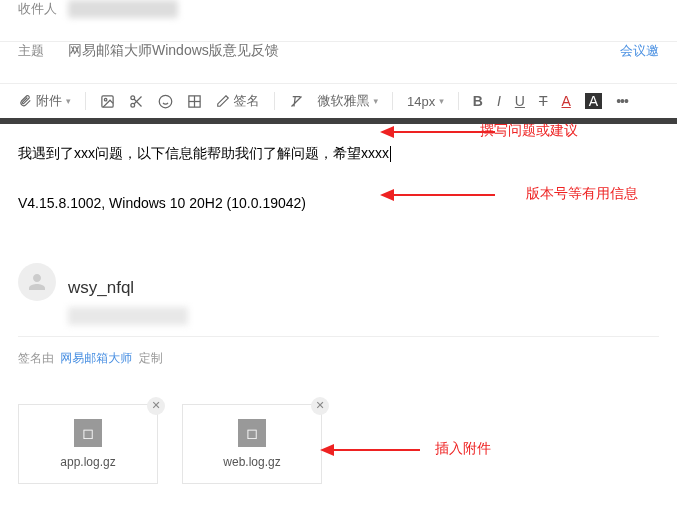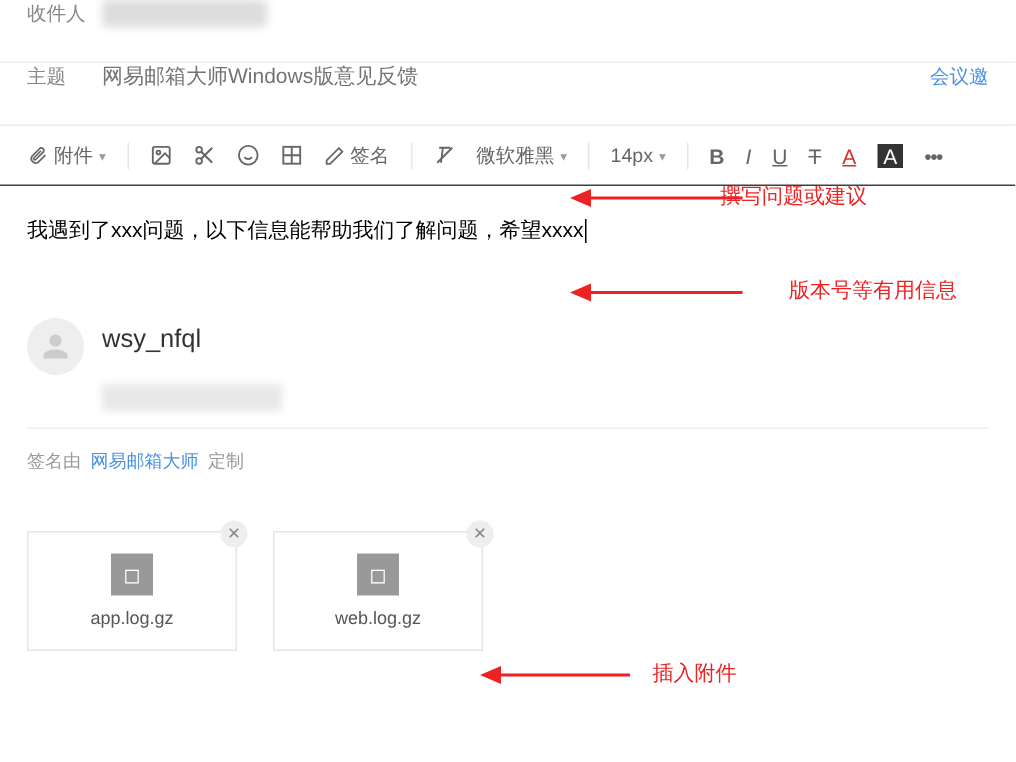--- a/index.html
+++ b/index.html
@@ -2,36 +2,36 @@
 <html><head>
 <meta charset="utf-8">
 <style>
 *{margin:0;padding:0;box-sizing:border-box;font-family:"Microsoft YaHei",sans-serif}
 body{width:677px;height:508px;background:#fff;font-size:13px;color:#333;overflow:hidden;position:relative}
 .row{display:flex;border-bottom:1px solid #eee;padding:0 18px;height:42px}
 .label{color:#888;width:50px;font-size:13px}
 .recipient-blur{width:110px;height:18px;background:#ddd;filter:blur(3px);border-radius:2px}
 .subject-val{font-size:14px;color:#737373}
 .meeting{margin-left:auto;color:#4a90e2;font-size:13px}
-.toolbar{display:flex;align-items:center;gap:14px;padding:0 18px;height:40px;border-bottom:1px solid #404040;color:#666}
+.toolbar{display:flex;align-items:center;gap:14px;padding:0 18px;height:40px;border-bottom:6px solid #404040;color:#666}
 .tb-icon{cursor:pointer;display:flex;align-items:center;font-size:14px}
 .tb-text{font-size:13px}
 .dropdown{display:flex;align-items:center;gap:4px;cursor:pointer}
 .chev{font-size:9px;color:#999}
 .sep{width:1px;height:18px;background:#e5e5e5}
 .bold{font-weight:bold}
 .italic{font-style:italic}
 .underline{text-decoration:underline}
 .strike{text-decoration:line-through}
 .color-a{color:#c33;text-decoration:underline}
 .bg-a{background:#333;color:#fff;padding:0 4px}
 .body-area{padding:18px;font-size:14px;line-height:1.6;color:#000;position:relative}
 .cursor-line::after{content:"";display:inline-block;width:1px;height:16px;background:#000;vertical-align:middle;margin-left:1px}
 .info-block{margin-top:28px}
-.sig-block{margin-top:48px;display:flex;align-items:flex-start;gap:12px}
+.sig-block{margin-top:48px;display:flex;align-items:flex-end;gap:12px}
 .avatar{width:38px;height:38px;border-radius:50%;background:#eee;display:flex;align-items:center;justify-content:center}
 .avatar svg{fill:#ccc}
 .sig-name{font-size:17px;color:#333}
 .sig-blur{width:120px;height:18px;background:#e8e8e8;filter:blur(3px);margin-top:6px;margin-left:50px}
 .sig-footer{margin-top:11px;padding-top:12px;border-top:1px solid #eee;font-size:12px;color:#999}
 .sig-footer a{color:#4a90e2;text-decoration:none;margin:0 3px}
 .attachments{display:flex;gap:24px;padding:18px}
 .attach-card{width:140px;height:80px;border:1px solid #e5e5e5;position:relative;display:flex;flex-direction:column;align-items:center;justify-content:center;gap:8px}
 .attach-icon{width:28px;height:28px;background:#999;display:flex;align-items:center;justify-content:center;color:#fff;font-size:14px}
 .attach-name{font-size:12px;color:#555}
@@ -119,20 +119,21 @@
   <span class="tb-icon underline">U</span>
   <span class="tb-icon strike">T</span>
   <span class="tb-icon color-a">A</span>
   <span class="tb-icon bg-a">A</span>
   <span class="tb-icon" style="letter-spacing:-1px">•••</span>
 </div>
 
 <div class="body-area">
   <div class="cursor-line">我遇到了xxx问题，以下信息能帮助我们了解问题，希望xxxx</div>
   <div class="info-block">
+    <div>V4.15.8.1002, Windows 10 20H2 (10.0.19042)</div>
   </div>
 
   <div class="sig-block">
     <div class="avatar">
       <svg width="24" height="24" viewBox="0 0 24 24">
           <path d="M12 12c2.2 0 4-1.8 4-4s-1.8-4-4-4-4 1.8-4 4 1.8 4 4 4zm0 2c-2.7 0-8 1.3-8 4v2h16v-2c0-2.7-5.3-4-8-4z"></path>
         </svg>
     </div>
     <div class="sig-name">wsy_nfql</div>
   </div>

